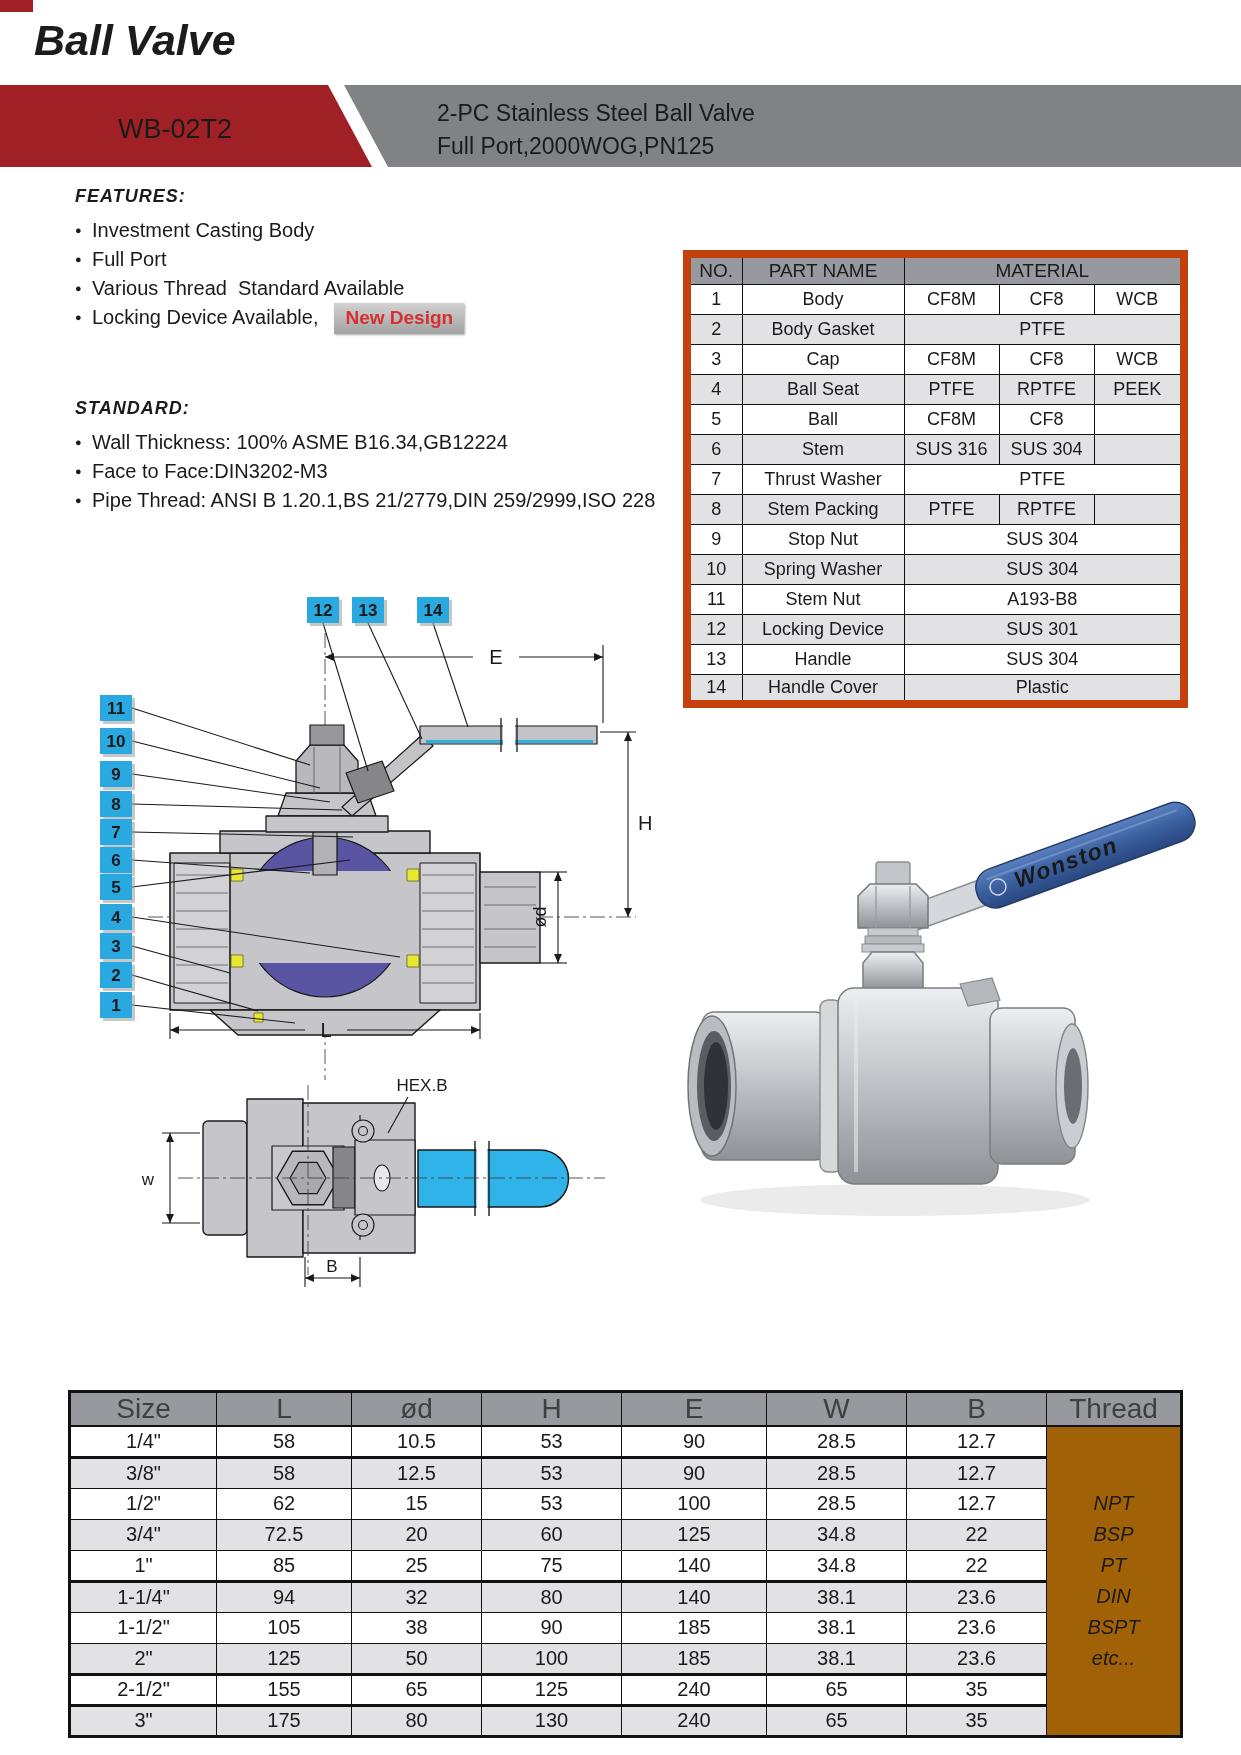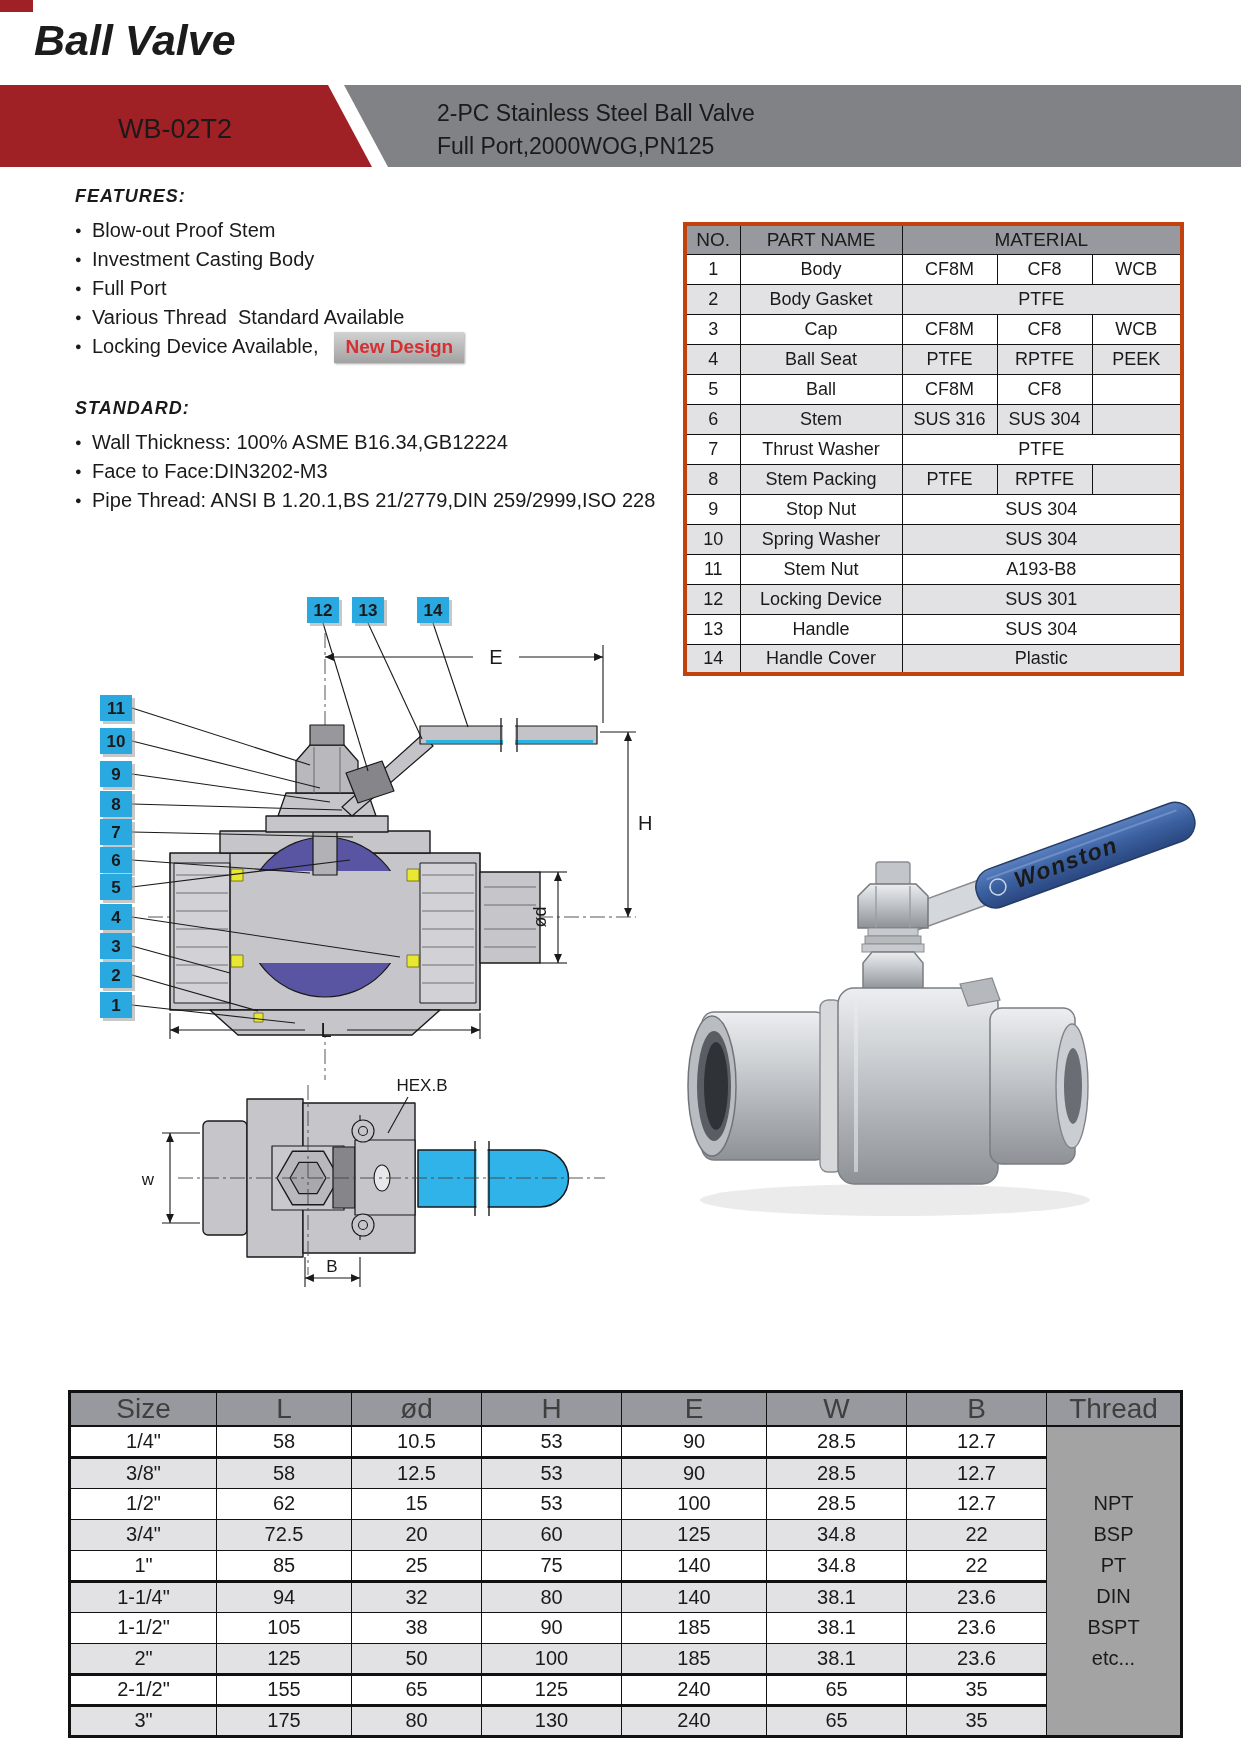--- a/index.html
+++ b/index.html
@@ -20,32 +20,32 @@
   #standard { left:75px; top:398px; }
   .badge-new { display:inline-block; font-weight:700; font-size:19px; color:#d53032;
                background:linear-gradient(180deg,#d2d2d2,#a2a2a2); padding:0 11px 2px; margin-left:16px;
                box-shadow:1px 1px 2px rgba(0,0,0,.35); }
 
   
   table { border-collapse:collapse; table-layout:fixed; }
   td, th { text-align:center; vertical-align:middle; overflow:hidden; }
 
   #parts-table { left:683px; top:222px; }
-  #parts-table table { width:497px; border:4px solid #c2410c; }
+  #parts-table table { width:497px; border:8px solid #c2410c;margin-top:28px; }
   #parts-table th { background:#97999e; color:#1b1b1b; font-size:19px; font-weight:400; height:30px; border:1.5px solid #111; }
   #parts-table td { font-size:18px; height:30px; border:1.5px solid #111; background:#fff; }
   #parts-table tr.alt td { background:#e2e2e4; }
 
   #dims-table { left:68px; top:1390px; }
   #dims-table table { width:1112px; border:3px solid #111; }
   #dims-table th { background:#97999e; color:#3f3f3f; font-size:28px; font-weight:400; height:30px; border:1.5px solid #111; border-bottom:2.5px solid #111; }
   #dims-table td { font-size:20px; height:31px; border:1.5px solid #111; background:#fff; }
   #dims-table tr.alt td { background:#e2e2e4; }
   #dims-table tr.thick td { border-bottom:3px solid #111; }
-  #dims-table td.thread-cell { background:#a3a3a3; vertical-align:middle; }
+  #dims-table td.thread-cell { background:#a16207; vertical-align:middle;font-style:italic; }
   #dims-table td.thread-cell div { line-height:31px; font-size:20px; }
 
   svg { font-family:"Liberation Sans", sans-serif; }
   svg text { fill:#1a1a1a; }
 </style>
 </head>
 <body>
 
 <div id="page">
 
@@ -56,21 +56,20 @@
     <polygon points="0,0 328,0 372,82 0,82" fill="#a02125"></polygon>
     <polygon points="344,0 1241,0 1241,82 388,82" fill="#808285"></polygon>
     <text x="175" y="53" font-size="27" fill="#ffffff" text-anchor="middle">WB-02T2</text>
     <text x="437" y="36" font-size="23" fill="#f4f4f4">2-PC Stainless Steel Ball Valve</text>
     <text x="437" y="69" font-size="23" fill="#f4f4f4">Full Port,2000WOG,PN125</text>
   </svg>
 
   <div class="abs section" id="features">
     <h2>FEATURES:</h2>
     <ul>
-      <li>Blow-out Proof Stem</li>
       <li>Investment Casting Body</li>
       <li>Full Port</li>
       <li>Various Thread  Standard Available</li>
       <li><span>Locking Device Available,</span><span class="badge-new">New Design</span></li>
     </ul>
   </div>
 
   <div class="abs section" id="standard">
     <h2>STANDARD:</h2>
     <ul>

